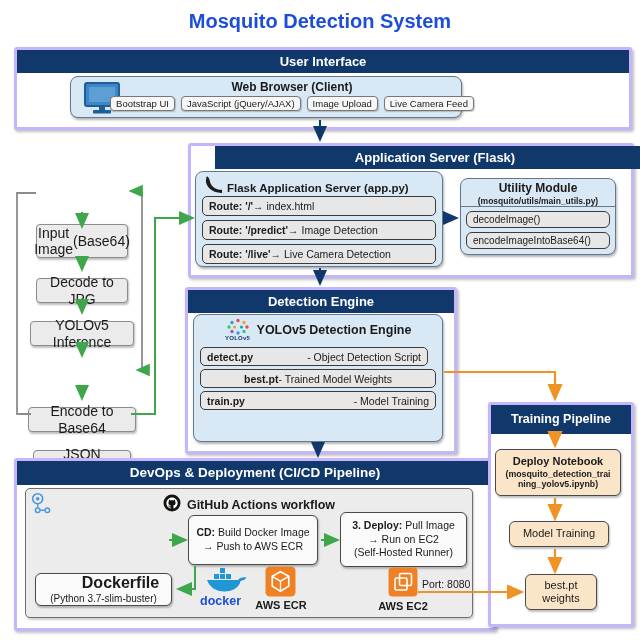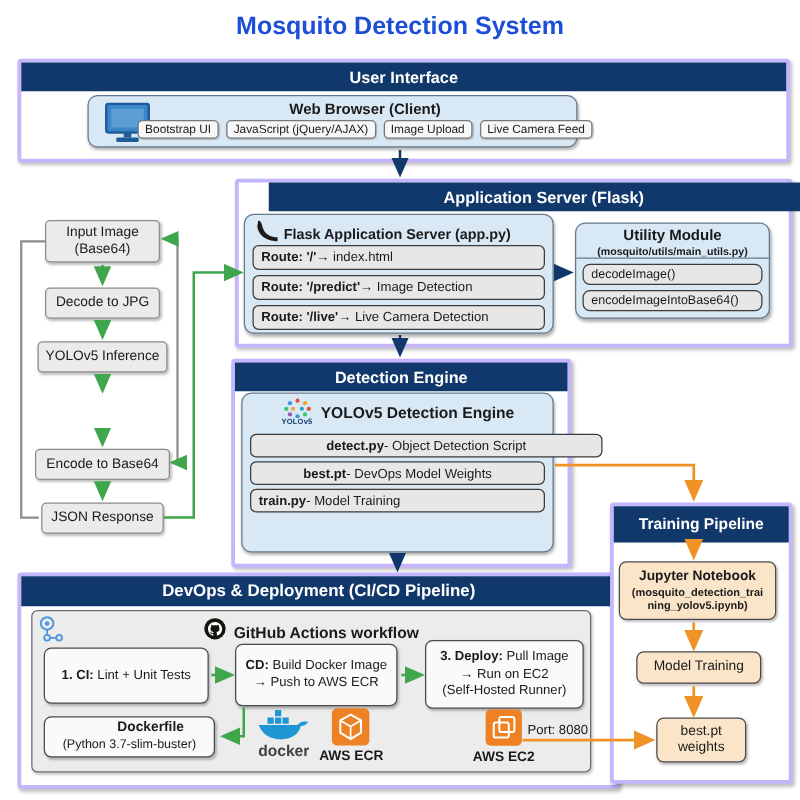--- a/index.html
+++ b/index.html
@@ -10,23 +10,23 @@
   .section{position:absolute;border:3px solid #c4b5fd;border-radius:3px;background:#fff;
     box-shadow:1.5px 2px 3px rgba(0,0,0,.25);}
   .sec-head{width:100%;background:#11386b;color:#fff;font-weight:bold;font-size:13px;
     text-align:center;box-sizing:border-box;}
   .bluebox{position:absolute;background:#d9e8f5;border:1.5px solid #64788c;border-radius:8px;
     box-shadow:1px 2px 2.5px rgba(0,0,0,.3);box-sizing:border-box;padding-left:12px;}
   .rowitem{position:absolute;background:#e7e7e7;border:1.5px solid #3b3b3b;border-radius:5px;
     font-size:10.5px;display:flex;align-items:center;padding:0 6px;box-sizing:border-box;
     white-space:nowrap;overflow:hidden;}
   .graybox{position:absolute;background:#ebebeb;border:1.4px solid #8c8c8c;border-radius:4px;
-    display:flex;flex-direction:column;justify-content:center;align-items:center;
-    font-size:11px;line-height:1.15;text-align:center;box-shadow:1px 1.5px 2px rgba(0,0,0,.25);
-    box-sizing:border-box;}
+    display:flex;flex-direction:row;justify-content:center;align-items:center;
+    font-size:14px;line-height:1.15;text-align:center;box-shadow:1px 1.5px 2px rgba(0,0,0,.25);
+    box-sizing:border-box;margin-top:48px;}
   .stepbox{position:absolute;background:#fafafa;border:1.5px solid #4a4a4a;border-radius:6px;
     display:flex;flex-direction:column;justify-content:center;align-items:center;
     font-size:10.5px;line-height:1.3;text-align:center;box-shadow:1px 1.5px 2px rgba(0,0,0,.25);
     box-sizing:border-box;}
   .peachbox{position:absolute;background:#fbe5c9;border:1.5px solid #4a4a4a;border-radius:6px;
     display:flex;flex-direction:column;justify-content:center;align-items:center;
     font-size:11px;line-height:1.2;text-align:center;box-shadow:1px 1.5px 2px rgba(0,0,0,.25);
     box-sizing:border-box;}
   .b{font-weight:bold;}
   .chip{background:#f7f7f7;border:1.3px solid #777;border-radius:4px;font-size:9.5px;
@@ -124,29 +124,29 @@
           <circle cx="16.5" cy="9" r="1.6" fill="#17a2b8"></circle>
           <circle cx="7" cy="13.5" r="1.7" fill="#9b59b6"></circle>
           <circle cx="19" cy="13.5" r="1.7" fill="#2ecc71"></circle>
           <circle cx="13" cy="15" r="1.7" fill="#3b97d3"></circle>
         </svg>
         <span style="font-size:6px;font-weight:bold;color:#11386b;letter-spacing:.2px;">YOLOv5</span>
       </span>
       <span class="b" style="font-size:12.5px;">YOLOv5 Detection Engine</span>
     </div>
   </div>
-  <div class="rowitem ctr" style="left:200px;top:347px;width:282px;height:19px;justify-content:center;">
+  <div class="rowitem ctr" style="left:200px;top:347px;width:228px;height:19px;justify-content:space-between;">
     <span class="b">detect.py</span>
       <span> - Object Detection Script</span>
   </div>
   <div class="rowitem ctr" style="left:200px;top:369px;width:236px;height:19px;justify-content:center;">
     <span class="b">best.pt</span>
-      <span> - DevOps Model Weights</span>
-  </div>
-  <div class="rowitem ctr" style="left:200px;top:391px;width:236px;height:19px;justify-content:flex-start;">
+      <span> - Trained Model Weights</span>
+  </div>
+  <div class="rowitem ctr" style="left:200px;top:391px;width:236px;height:19px;justify-content:space-between;">
     <span class="b">train.py</span>
       <span> - Model Training</span>
   </div>
 
   <div class="section" style="left:14px;top:458px;width:476px;height:167px;">
     <div class="sec-head" style="height:24px;line-height:24px;font-size:13.5px;">DevOps &amp; Deployment (CI/CD Pipeline)</div>
   </div>
   <div class="abs" style="left:25px;top:488px;width:448px;height:130px;background:#ececec;border:1.5px solid #6e6e6e;border-radius:5px;box-sizing:border-box;box-shadow:1px 1.5px 2px rgba(0,0,0,.2);"></div>
   <span class="abs" style="left:30px;top:492px;">
     <svg width="25" height="25" viewBox="0 0 26 26">
@@ -160,48 +160,45 @@
   <div class="abs" style="left:25px;width:448px;top:494px;display:flex;align-items:center;justify-content:center;gap:6px;">
     <span>
       <svg width="18" height="18" viewBox="0 0 18 18">
         <circle cx="9" cy="9" r="8.5" fill="#16130f"></circle>
         <path d="M9,3.6c-3.1,0-5.6,2.5-5.6,5.6c0,2.5,1.6,4.6,3.8,5.3c0.3,0.1,0.4-0.1,0.4-0.3v-1c-1.6,0.3-1.9-0.7-1.9-0.7 c-0.3-0.6-0.6-0.8-0.6-0.8c-0.5-0.3,0-0.3,0-0.3c0.6,0,0.9,0.6,0.9,0.6c0.5,0.8,1.3,0.6,1.6,0.4c0-0.4,0.2-0.6,0.3-0.8 c-1.2-0.1-2.5-0.6-2.5-2.8c0-0.6,0.2-1.1,0.6-1.5c-0.1-0.1-0.3-0.7,0.1-1.5c0,0,0.5-0.2,1.5,0.6c0.4-0.1,0.9-0.2,1.4-0.2 s1,0.1,1.4,0.2c1-0.7,1.5-0.6,1.5-0.6c0.3,0.8,0.1,1.4,0.1,1.5c0.4,0.4,0.6,0.9,0.6,1.5c0,2.2-1.3,2.6-2.5,2.8 c0.2,0.2,0.4,0.5,0.4,1v1.5c0,0.2,0.1,0.4,0.4,0.3c2.2-0.7,3.8-2.8,3.8-5.3C14.6,6.1,12.1,3.6,9,3.6z" fill="#ffffff"></path>
       </svg>
     </span>
     <span class="b" style="font-size:12.5px;">GitHub Actions workflow</span>
   </div>
 
-  <div class="stepbox" style="left:35px;top:518px;width:132px;height:45px;">
-    <span><span class="b">1. CI:</span><span> Lint + Unit Tests</span></span>
-  </div>
   <div class="stepbox" style="left:188px;top:515px;width:130px;height:50px;">
     <span><span class="b">CD:</span><span> Build Docker Image</span></span>
     <span>→ Push to AWS ECR</span>
   </div>
   <div class="stepbox" style="left:340px;top:512px;width:127px;height:55px;">
     <span><span class="b">3. Deploy:</span><span> Pull Image</span></span>
     <span>→ Run on EC2</span>
     <span>(Self-Hosted Runner)</span>
   </div>
 
   <div class="stepbox" style="left:35px;top:573px;width:137px;height:33px;line-height:1.25;">
-    <span class="b" style="font-size:11px;padding-left:34px;">Dockerfile</span>
+    <span class="b" style="font-size:16px;padding-left:34px;">Dockerfile</span>
     <span style="font-size:10px;">(Python 3.7-slim-buster)</span>
   </div>
 
   <span class="abs" style="left:205px;top:566px;">
     <svg width="44" height="28" viewBox="0 0 44 28">
       <rect x="9" y="8" width="5" height="5" fill="#1f97d4"></rect>
       <rect x="15" y="8" width="5" height="5" fill="#1f97d4"></rect>
       <rect x="21" y="8" width="5" height="5" fill="#1f97d4"></rect>
       <rect x="15" y="2" width="5" height="5" fill="#1f97d4"></rect>
       <path d="M2,14 L33,14 C35,11.5 38,10.8 41.5,11.6 C40,13.8 38,14.8 35.5,15 C34.5,21 28,25.5 19.5,25.5 C11,25.5 4.5,21 2,14 Z" fill="#1f97d4"></path>
     </svg>
   </span>
-  <div class="abs b" style="left:200px;top:594px;width:54px;text-align:center;font-size:12.5px;color:#404040;">docker</div>
+  <div class="abs b" style="left:200px;top:594px;width:54px;font-size:12.5px;color:#1d4ed8;">docker</div>
 
   <span class="abs" style="left:265px;top:566px;">
     <svg width="31" height="31" viewBox="0 0 30 30">
       <rect x="0.5" y="0.5" width="29" height="29" rx="4" fill="#ee8123"></rect>
       <path d="M15,5.5 L23,10 V19.5 L15,24.5 L7,19.5 V10 Z" fill="none" stroke="#fff" stroke-width="1.6"></path>
       <path d="M7,10 L15,14.7 L23,10 M15,14.7 V24.5" fill="none" stroke="#fff" stroke-width="1.3"></path>
     </svg>
   </span>
   <div class="abs b ctr" style="left:253px;top:599px;width:56px;font-size:11px;">AWS ECR</div>
 
@@ -212,21 +209,21 @@
       <rect x="11.5" y="6.5" width="12" height="12" rx="1.5" fill="none" stroke="#fff" stroke-width="1.6"></rect>
     </svg>
   </span>
   <div class="abs" style="left:422px;top:578px;font-size:10.5px;">Port: 8080</div>
   <div class="abs b ctr" style="left:375px;top:600px;width:56px;font-size:11px;">AWS EC2</div>
 
   <div class="section" style="left:488px;top:402px;width:140px;height:219px;">
     <div class="sec-head" style="height:29px;line-height:29px;font-size:12.5px;">Training Pipeline</div>
   </div>
   <div class="peachbox" style="left:495px;top:449px;width:126px;height:47px;">
-    <span class="b" style="font-size:11px;">Jupyter Notebook</span>
+    <span class="b" style="font-size:11px;">Deploy Notebook</span>
     <span class="b" style="font-size:8.8px;">(mosquito_detection_trai</span>
     <span class="b" style="font-size:8.8px;">ning_yolov5.ipynb)</span>
   </div>
   <div class="peachbox" style="left:509px;top:521px;width:100px;height:26px;">Model Training</div>
   <div class="peachbox" style="left:525px;top:574px;width:72px;height:36px;">
     <span>best.pt</span>
     <span>weights</span>
   </div>
 
   <svg id="overlay" width="640" height="640" viewBox="0 0 640 640">

